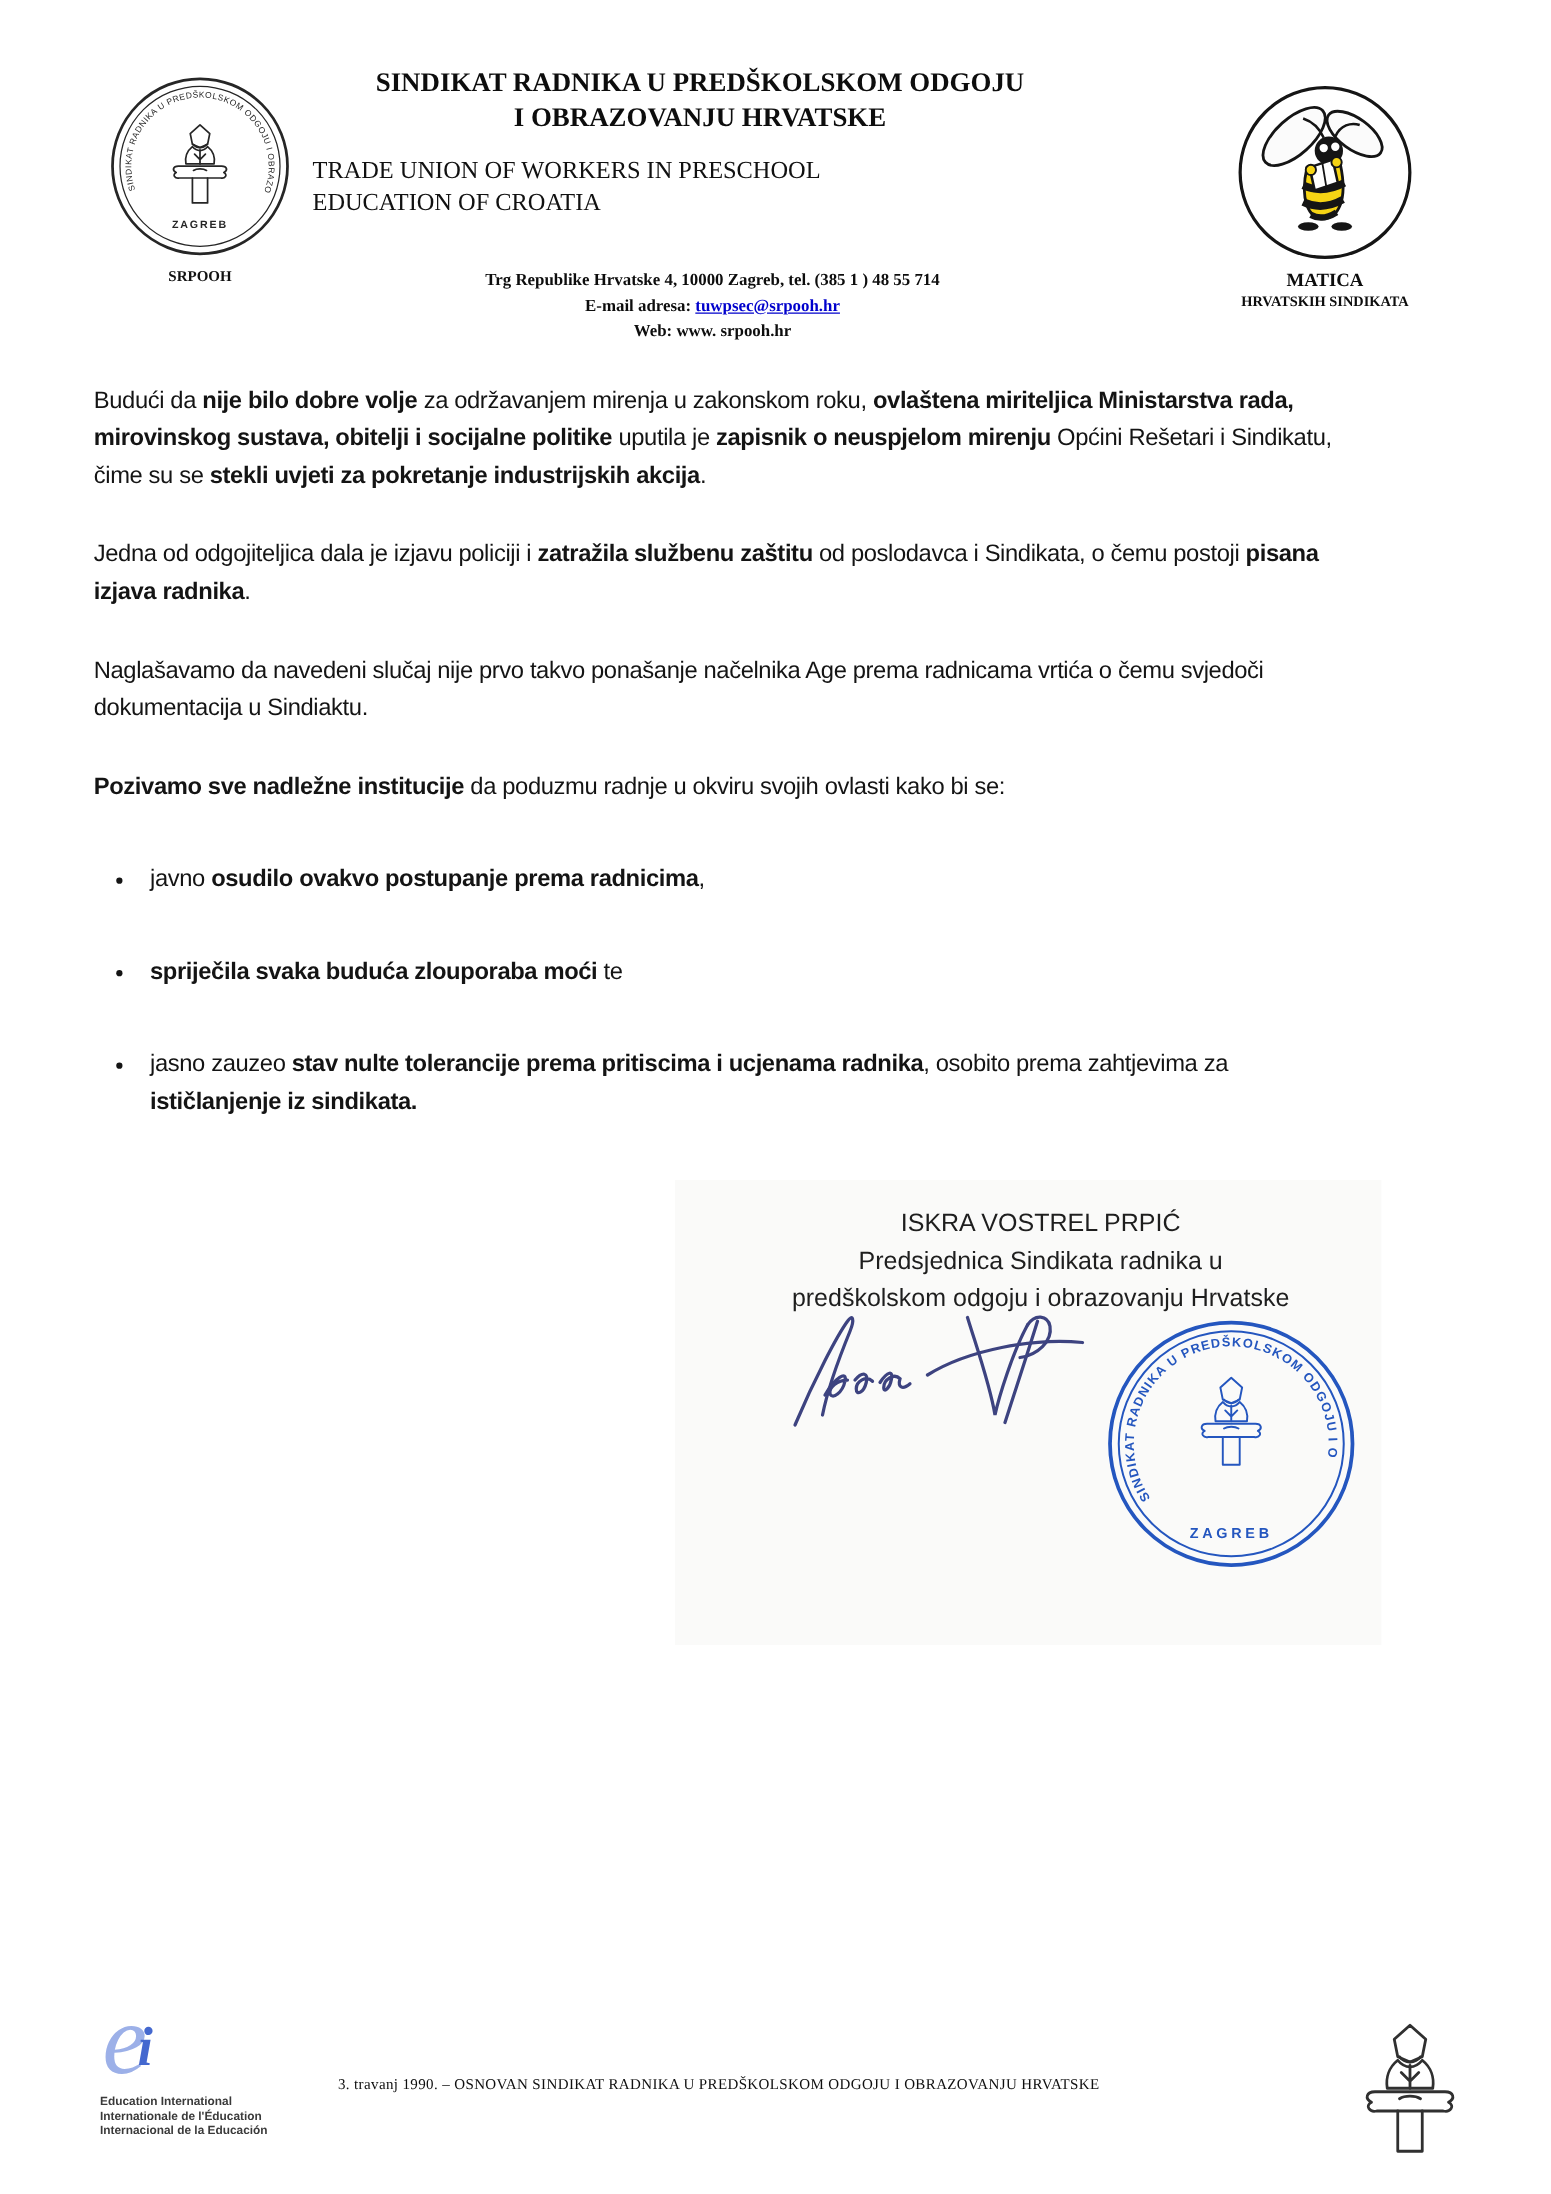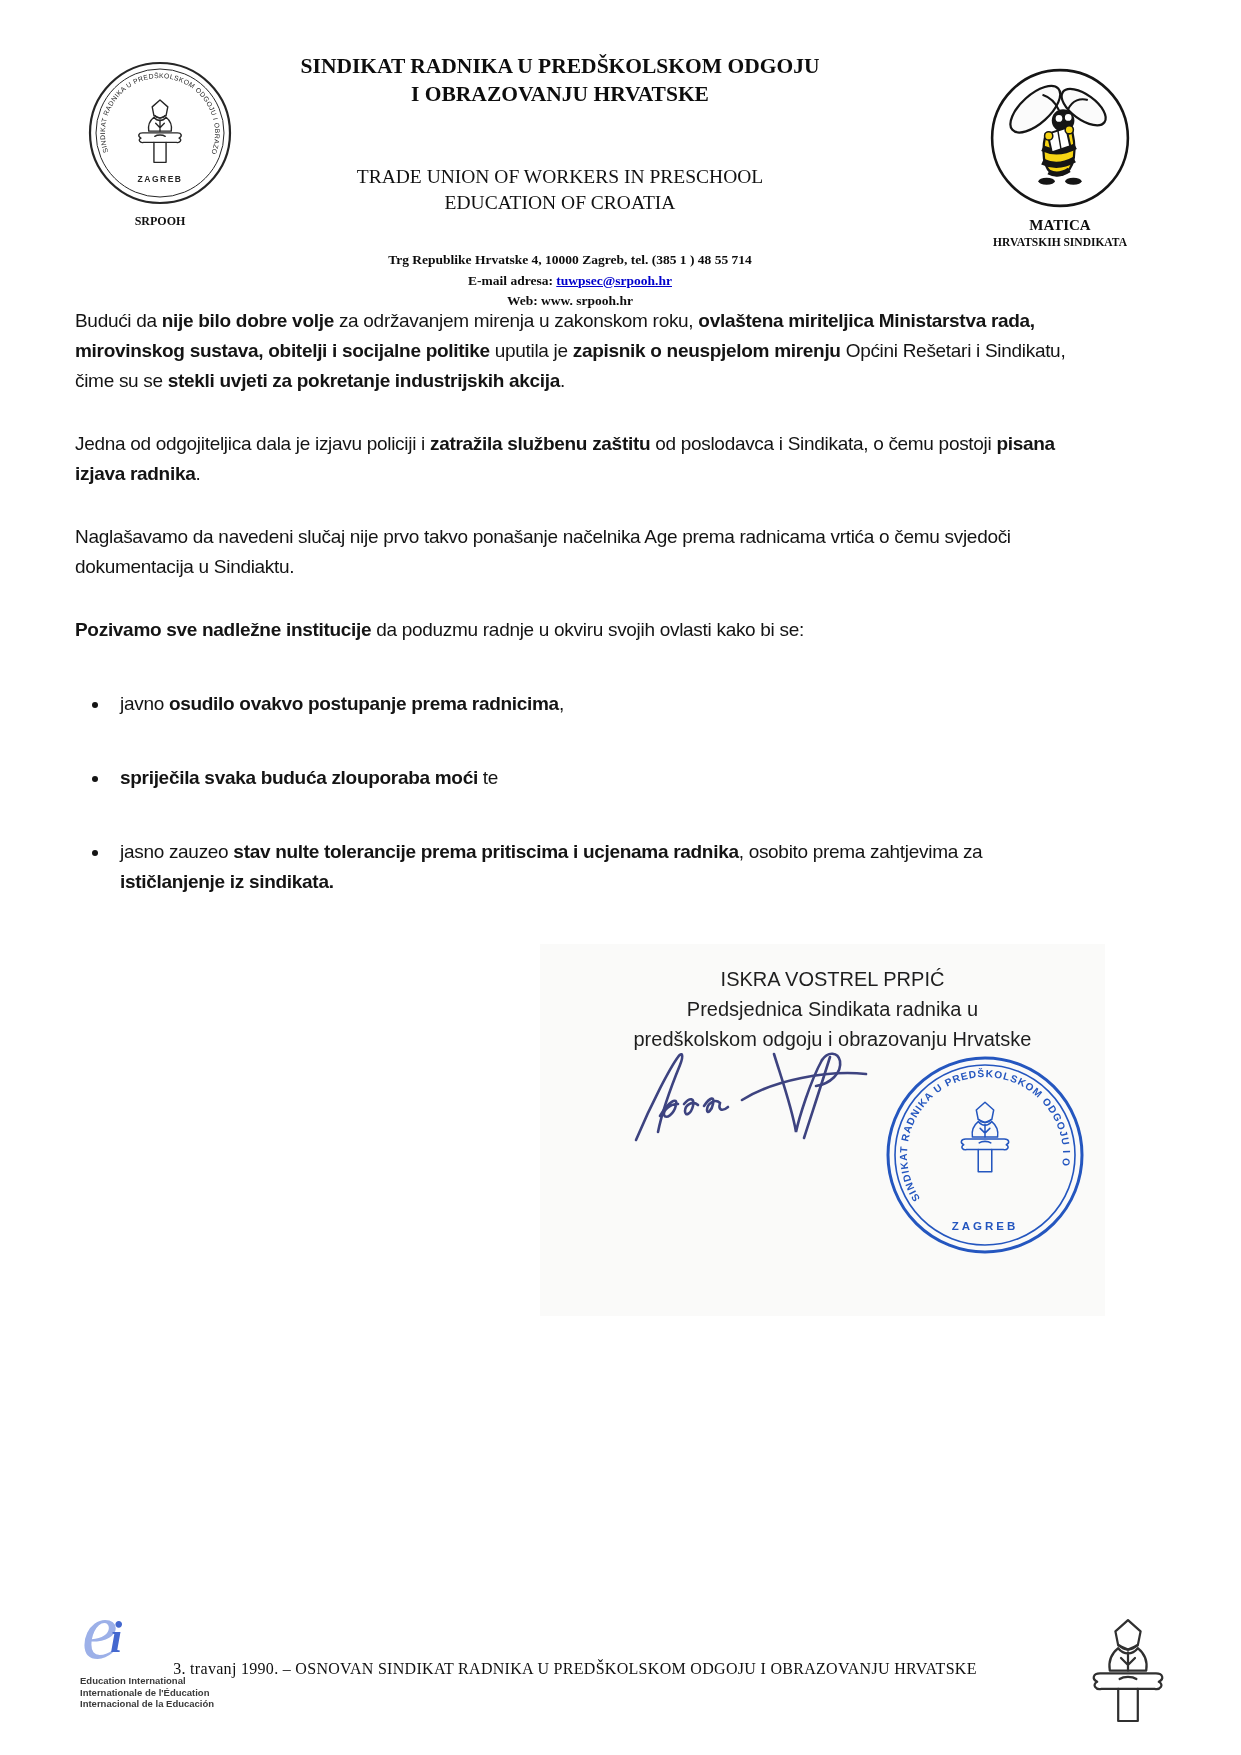--- a/index.html
+++ b/index.html
@@ -6,25 +6,25 @@
   .page{position:relative;width:1241px;height:1755px;background:#ffffff;
         font-family:"Liberation Sans",sans-serif;color:#161616;overflow:hidden;}
 
   
   .logo-left{position:absolute;left:85px;top:58px;width:150px;height:150px;}
   .srpooh{position:absolute;left:85px;top:214px;width:150px;text-align:center;
           font-family:"Liberation Serif",serif;font-weight:bold;font-size:12px;color:#111;}
   .title-hr{position:absolute;left:250px;top:52px;width:620px;text-align:center;
             font-family:"Liberation Serif",serif;font-weight:bold;font-size:21.5px;
             line-height:28px;color:#0d0d0d;}
-  .title-en{position:absolute;left:250px;top:124px;width:620px;text-align:center;
-            font-family:"Liberation Serif",serif;font-size:19.5px;line-height:26px;color:#111;margin-top:40px;}
+  .title-en{position:absolute;left:250px;top:124px;width:620px;
+            font-family:"Liberation Serif",serif;font-size:19.5px;line-height:26px;color:#111;}
   .addr{position:absolute;left:280px;top:214px;width:580px;text-align:center;
         font-family:"Liberation Serif",serif;font-weight:bold;font-size:13.5px;
-        line-height:20.5px;color:#0d0d0d;margin-top:36px;}
+        line-height:20.5px;color:#0d0d0d;}
   .addr .link{color:#0000cc;text-decoration:underline;cursor:pointer;}
   .logo-bee{position:absolute;left:988px;top:66px;width:144px;height:144px;}
   .matica{position:absolute;left:960px;top:216px;width:200px;text-align:center;
           font-family:"Liberation Serif",serif;font-weight:bold;color:#0d0d0d;}
   .matica .m1{font-size:15px;line-height:19px;}
   .matica .m2{font-size:11.5px;line-height:15px;}
 
   
   .body-copy{position:absolute;left:75px;top:306px;width:1002px;
              font-size:19px;line-height:30px;letter-spacing:-0.3px;color:#141414;}
@@ -39,21 +39,21 @@
              background:#f5f5f2;opacity:.45;}
   .sig-block{position:absolute;left:540px;top:964px;width:585px;text-align:center;
              font-weight:normal;font-size:20px;line-height:30px;color:#1e1e1e;}
   .sig-script{position:absolute;left:622px;top:1040px;color:#3d4380;}
   .stamp{position:absolute;left:884px;top:1054px;color:#2456bf;}
 
   
   .ei{position:absolute;left:80px;top:1592px;width:200px;}
   .ei-lines{margin-top:1px;font-size:9.5px;line-height:11.5px;font-weight:bold;color:#3a3a3a;}
   .footer-text{position:absolute;left:130px;top:1660px;width:890px;text-align:center;
-               font-family:"Liberation Serif",serif;font-size:16px;letter-spacing:.3px;color:#0f0f0f;}
+               font-family:"Liberation Serif",serif;font-size:12px;letter-spacing:.3px;color:#0f0f0f;}
   .fig-footer{position:absolute;left:1086px;top:1610px;color:#303030;}
   svg text{user-select:none;}
 </style>
 </head>
 <body>
 
 <svg width="0" height="0" style="position:absolute" aria-hidden="true">
   <defs>
     <symbol id="fig" viewBox="0 0 60 78">
       <g fill="none" stroke="currentColor" stroke-width="1.6" stroke-linejoin="round" stroke-linecap="round">

